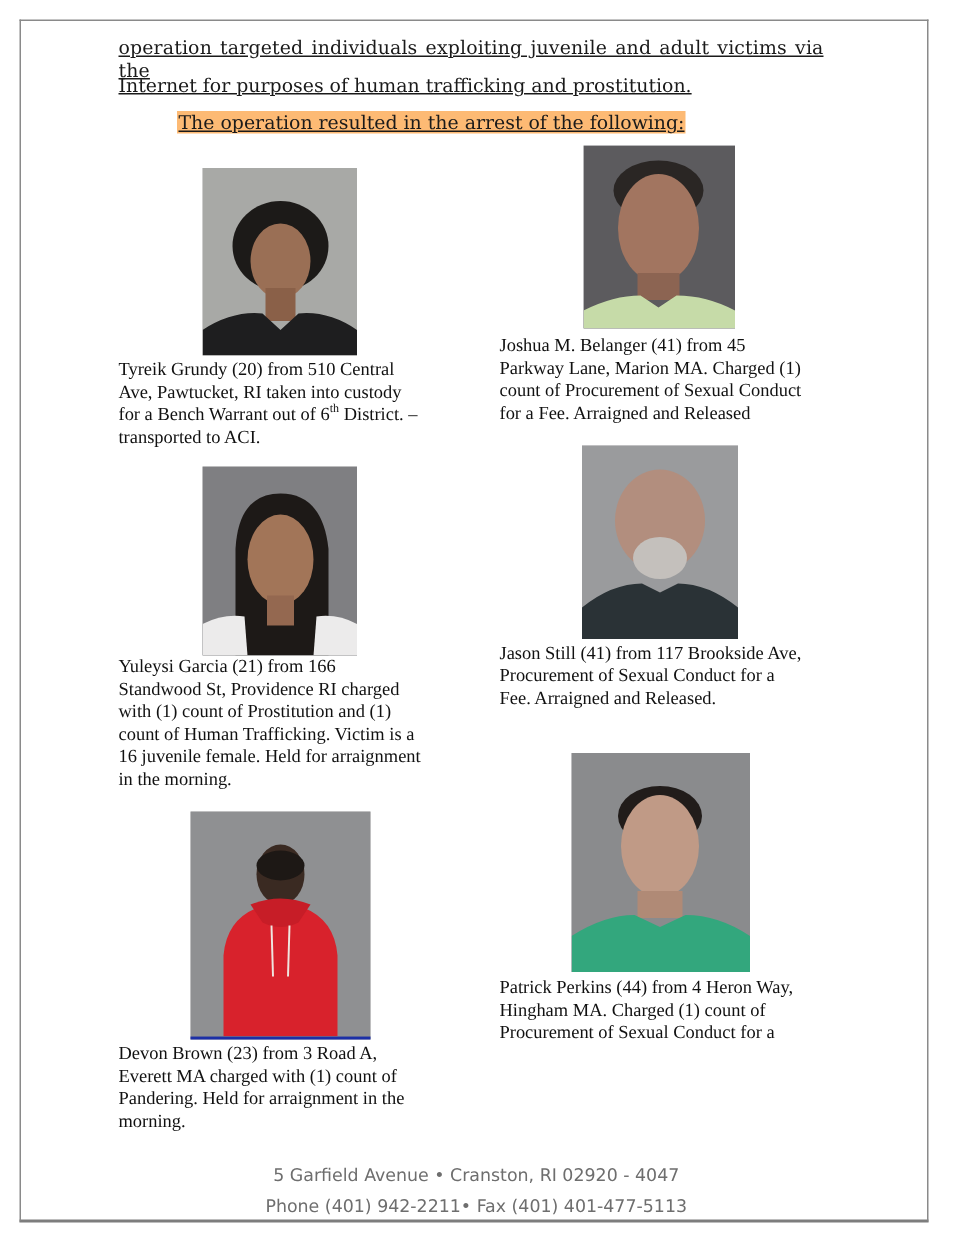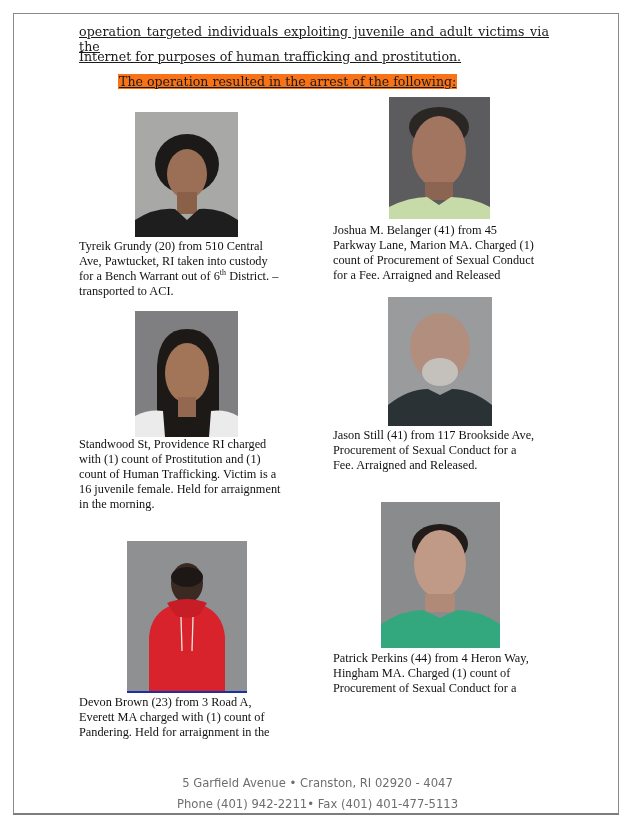--- a/index.html
+++ b/index.html
@@ -8,21 +8,21 @@
     position:absolute; left:13px; top:13px; width:606px; height:802px;
     border:1px solid #8a8a8a; border-bottom:2px solid #7d7d7d; background:#fff;
     box-sizing:border-box;
   }
   .intro {
     position:absolute; left:79px; width:470px;
     font-family:"DejaVu Serif","Liberation Serif",serif; font-size:12.6px; color:#1a1a1a;text-decoration:underline;
   }
   .intro.l1 { top:24px; text-align:justify; text-align-last:justify; letter-spacing:0.1px; }
   .intro.l2 { top:49px; }
-  .intro.l3 { top:74px; left:118px; width:auto; background:#f97316; padding:0 1px; }
+  .intro.l3 { top:74px; left:118px; width:auto; background:#fdba74; padding:0 1px; }
   .photo {
     position:absolute; overflow:hidden; background:#8d8e90;
   }
   .photo svg { width:100%; height:100%; display:block; }
   .caption {
     position:absolute; font-family:"Liberation Serif","DejaVu Serif",serif;
     font-size:12.3px; line-height:15px; color:#111;
   }
   .caption sup { font-size:8px; line-height:0; }
   .footer {
@@ -77,20 +77,21 @@
   <svg viewBox="0 0 103 126" preserveAspectRatio="none">
     <rect width="103" height="126" fill="#7f7f82"></rect>
     <path d="M22 126 L22 55 Q24 18 52 18 Q80 18 84 55 L84 126 Z" fill="#1d1917"></path>
     <ellipse cx="52" cy="62" rx="22" ry="30" fill="#a27558"></ellipse>
     <rect x="43" y="86" width="18" height="20" fill="#946850"></rect>
     <path d="M0 126 L0 105 Q14 98 28 100 L30 126 Z" fill="#ecebeb"></path>
     <path d="M103 126 L103 105 Q90 98 76 100 L74 126 Z" fill="#ecebeb"></path>
   </svg>
 </div>
 <div class="caption" style="left:79px;top:437px;width:240px;">
+  <div>Yuleysi Garcia (21)  from 166</div>
   <div>Standwood St, Providence RI charged</div>
   <div>with (1) count of Prostitution and (1)</div>
   <div>count of Human Trafficking.  Victim is a</div>
   <div>16 juvenile female.  Held for arraignment</div>
   <div>in the morning.</div>
 </div>
 
 <div class="photo" style="left:388px;top:297px;width:104px;height:129px;">
   <svg viewBox="0 0 104 129" preserveAspectRatio="none">
     <rect width="104" height="129" fill="#9a9b9d"></rect>
@@ -113,20 +114,21 @@
     <path d="M22 150 L22 96 Q24 72 45 64 L60 74 L75 64 Q96 72 98 96 L98 150 Z" fill="#d8222c"></path>
     <path d="M40 62 Q60 54 80 62 L72 74 Q60 80 48 74 Z" fill="#c71d27"></path>
     <line x1="54" y1="76" x2="55" y2="110" stroke="#efe6e0" stroke-width="1.3"></line>
     <line x1="66" y1="76" x2="65" y2="110" stroke="#efe6e0" stroke-width="1.3"></line>
   </svg>
 </div>
 <div class="caption" style="left:79px;top:695px;width:240px;">
   <div>Devon Brown (23) from 3 Road A,</div>
   <div>Everett MA charged with (1) count of</div>
   <div>Pandering.  Held for arraignment in the</div>
+  <div>morning.</div>
 </div>
 
 <div class="photo" style="left:381px;top:502px;width:119px;height:146px;">
   <svg viewBox="0 0 119 146" preserveAspectRatio="none">
     <rect width="119" height="146" fill="#8a8b8d"></rect>
     <ellipse cx="59" cy="42" rx="28" ry="20" fill="#211c1a"></ellipse>
     <ellipse cx="59" cy="62" rx="26" ry="34" fill="#c09a86"></ellipse>
     <rect x="44" y="92" width="30" height="18" fill="#b08a76"></rect>
     <path d="M0 146 L0 122 Q22 108 42 108 L59 116 L76 108 Q98 108 119 122 L119 146 Z" fill="#33a77d"></path>
   </svg>

